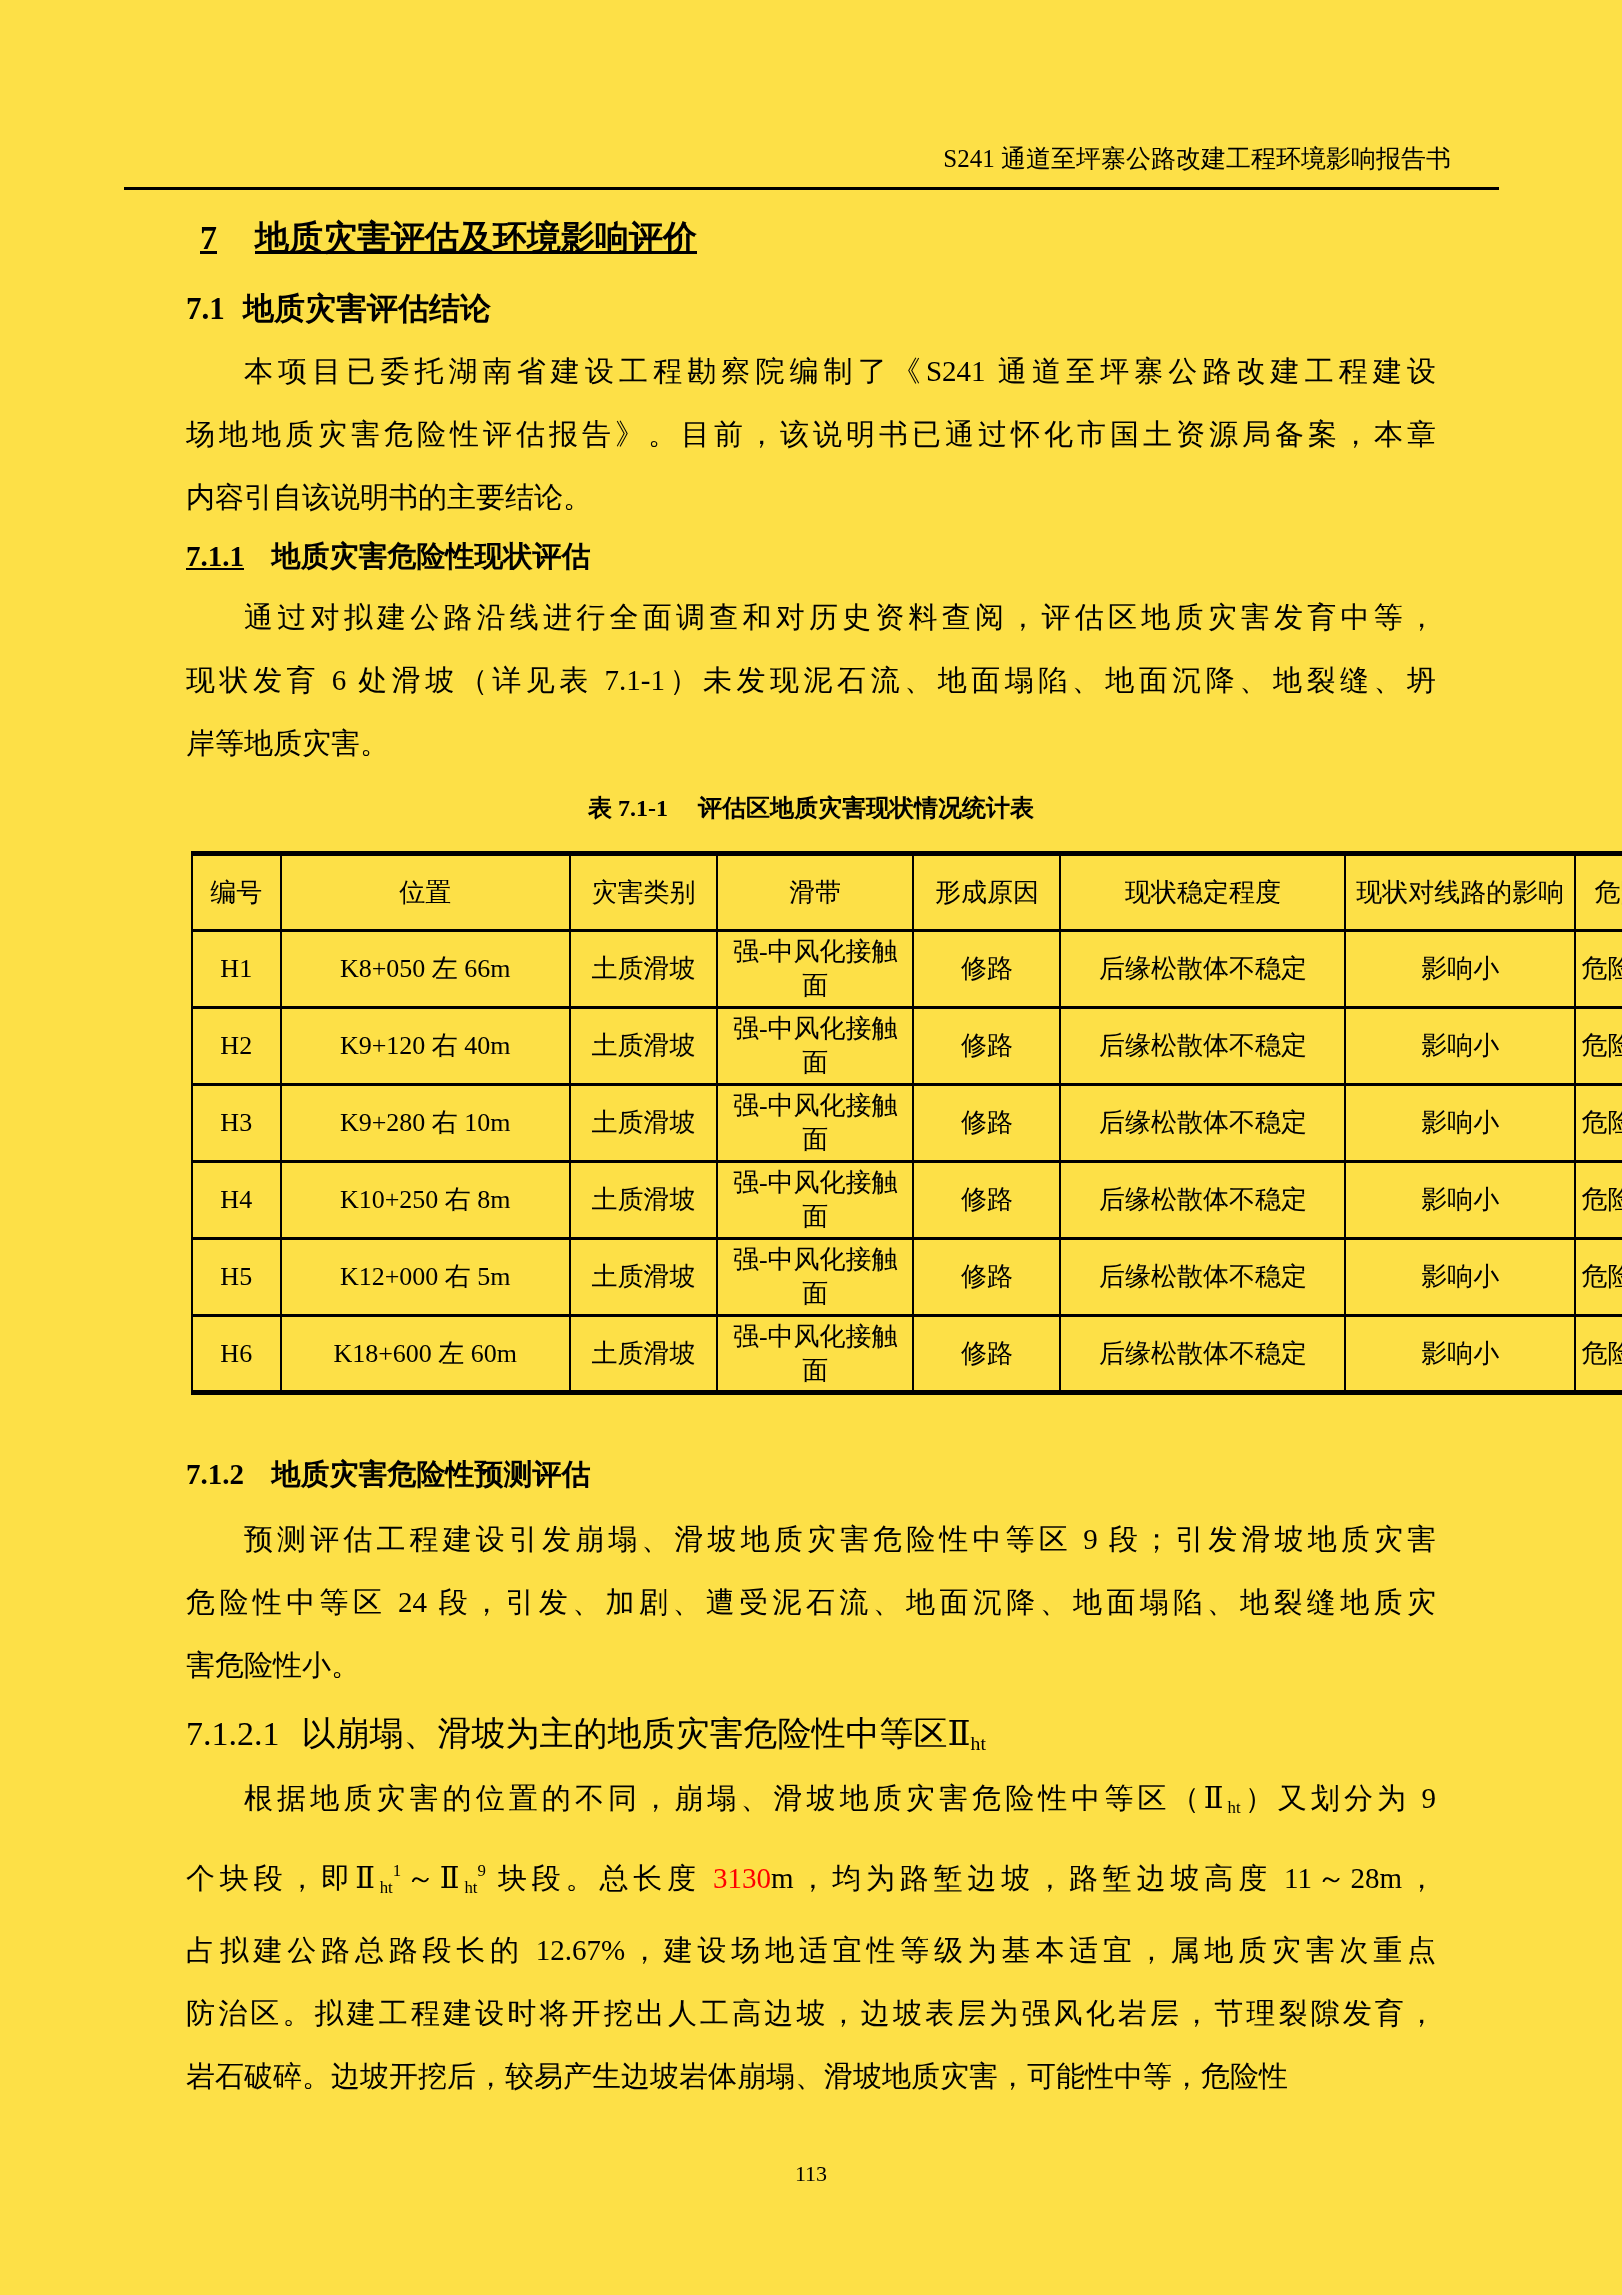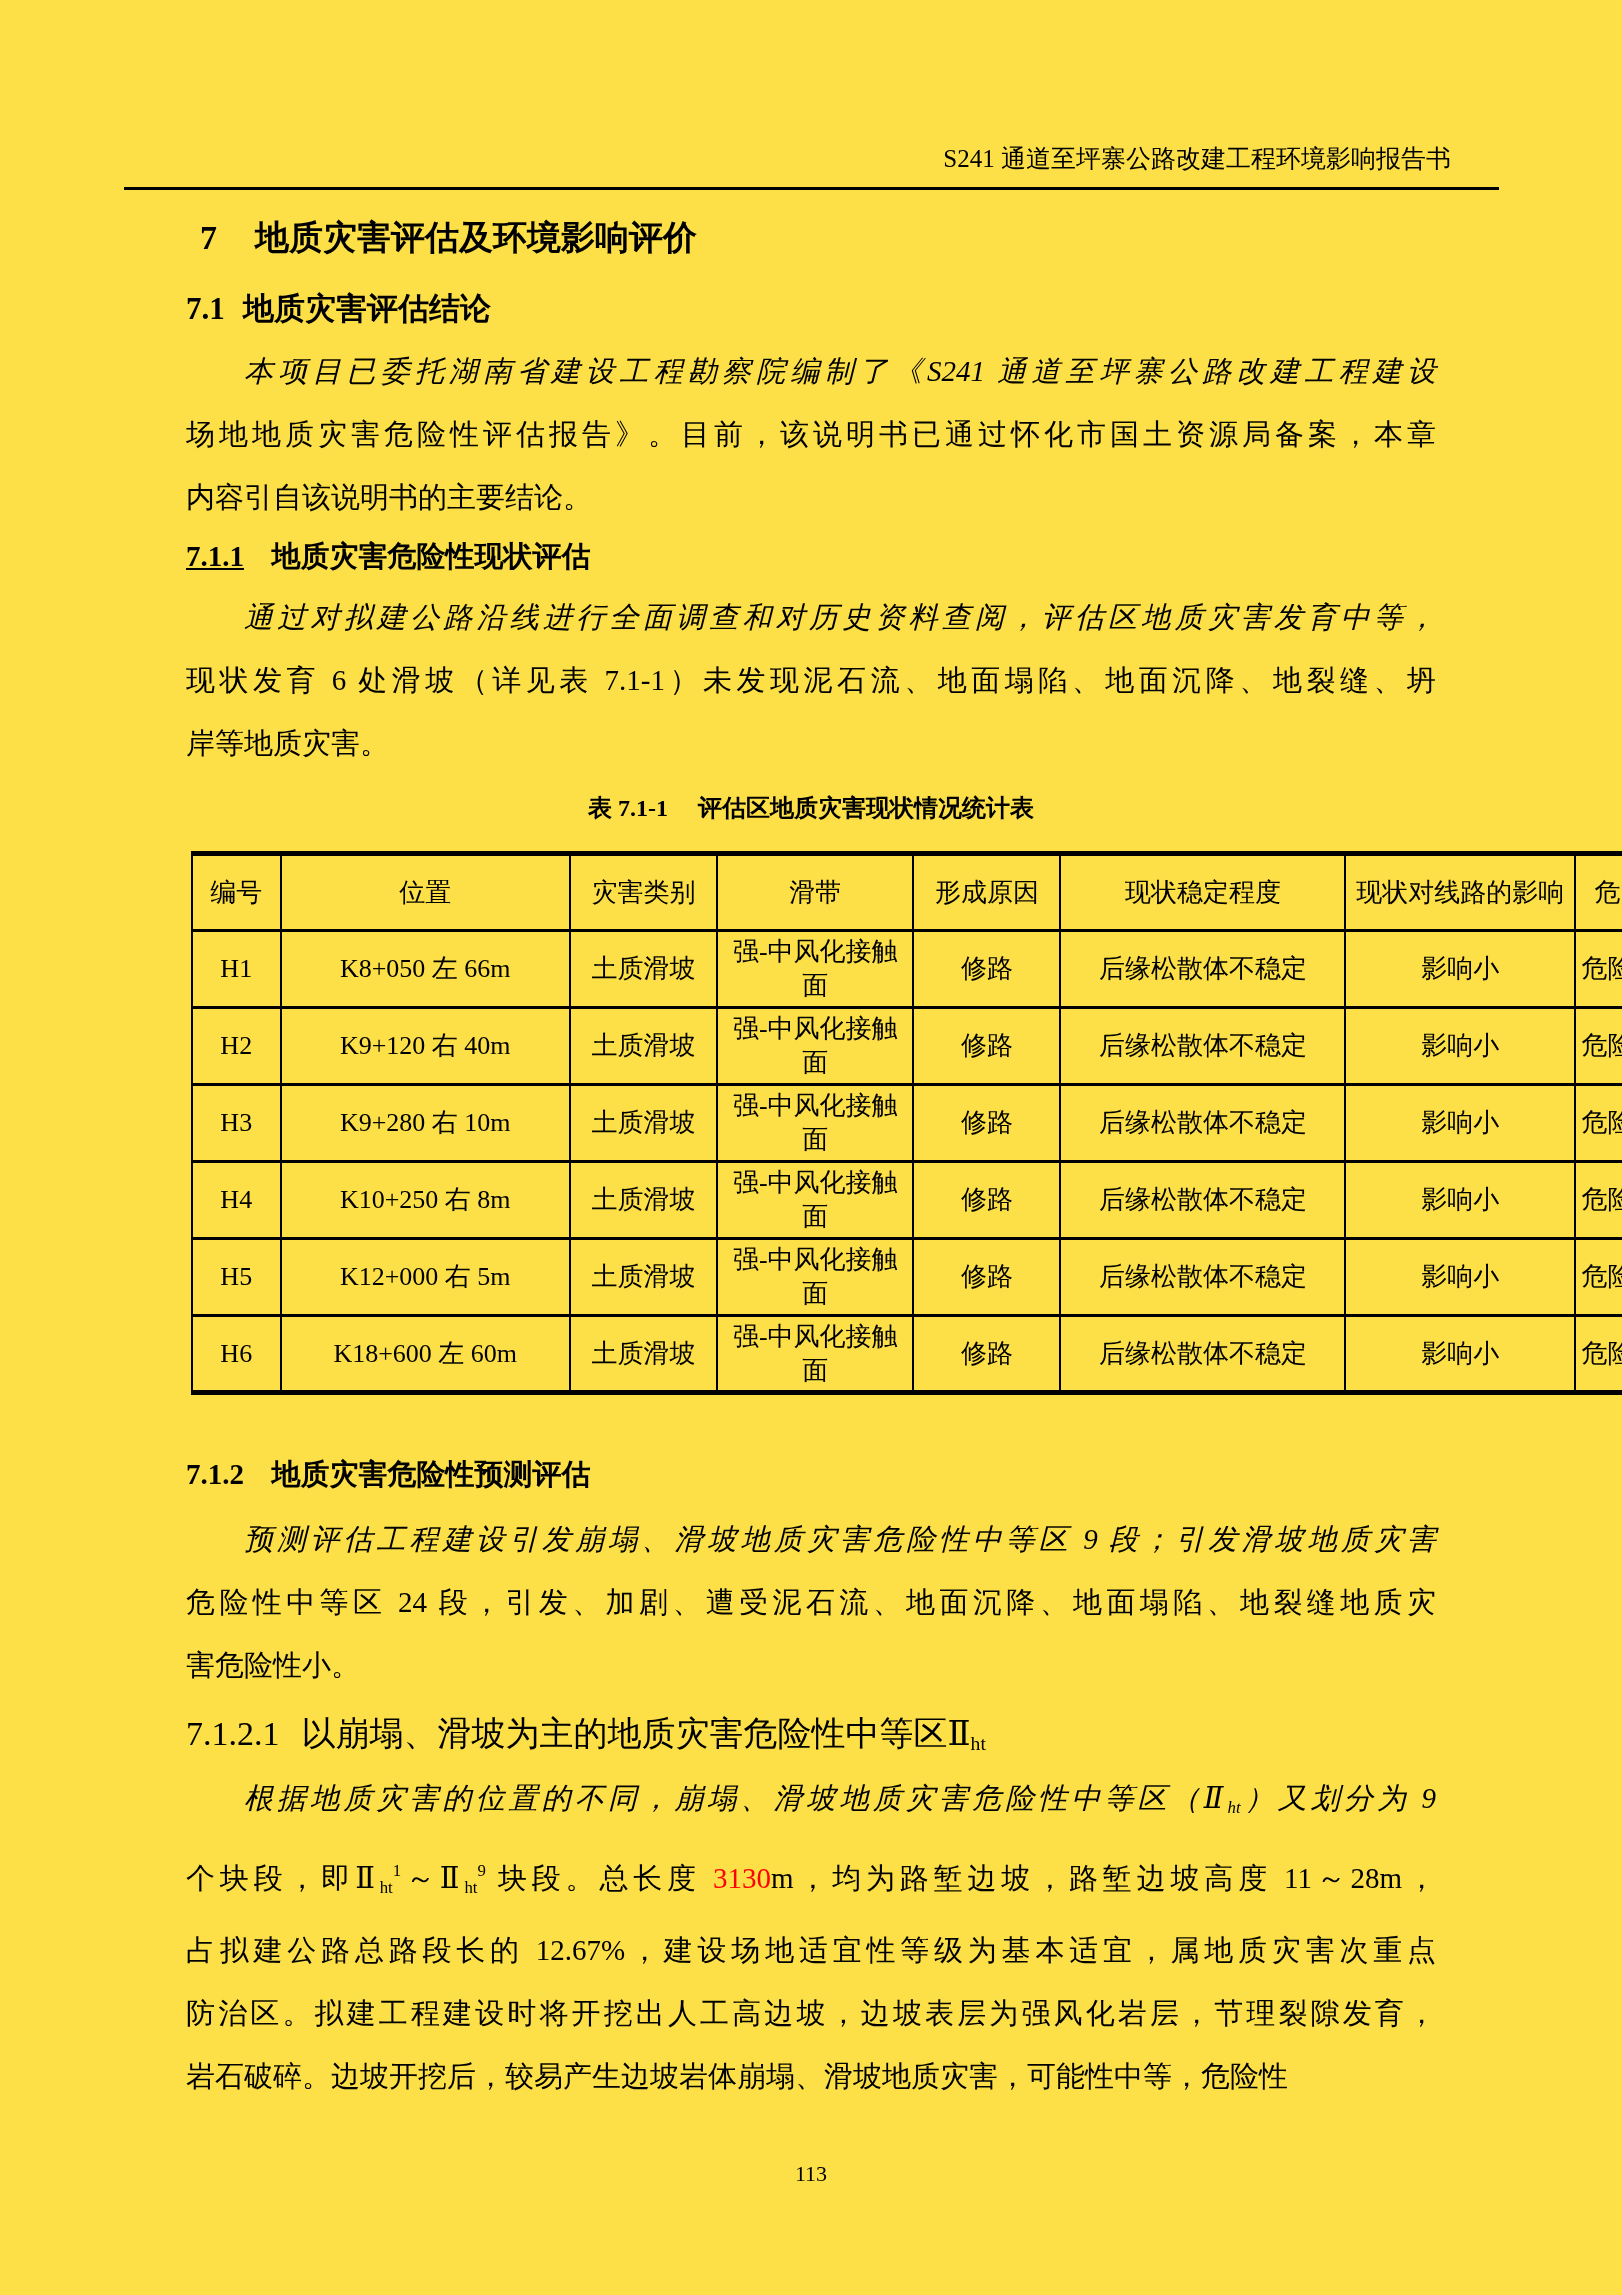--- a/index.html
+++ b/index.html
@@ -15,41 +15,41 @@
   
   .doc-header{
     position:absolute; top:140px; left:124px; right:171px;
     text-align:right; font-size:25px; line-height:38px;
   }
   .header-rule{
     position:absolute; top:187px; left:124px; right:123px;
     height:3.3px; background:#000000;
   }
   
-  .h-chapter{position:absolute; top:216px; left:200px; font-size:34px; font-weight:bold; line-height:44px;}
+  .h-chapter{position:absolute; top:216px; left:200px; font-size:34px; font-weight:bold; line-height:44px;text-decoration:underline;}
   .h-chapter .h-num{margin-right:38px;}
   .h-s71{position:absolute; top:288px; left:186px; font-size:31px; font-weight:bold; line-height:41px;}
   .h-s71 .h-num{margin-right:18.3px;}
   .h-s711{position:absolute; top:537px; left:186px; font-size:29px; font-weight:bold; line-height:39px;}
   .h-s711 .h-num{margin-right:27.5px;text-decoration:underline;}
   .h-s712{position:absolute; top:1455px; left:186px; font-size:29px; font-weight:bold; line-height:39px;}
   .h-s712 .h-num{margin-right:27.5px;}
   .h-s7121{position:absolute; top:1714px; left:186px; font-size:34px; font-weight:normal; line-height:39px;}
   .h-s7121 .h-num{margin-right:22px;}
   sub{font-size:58%; vertical-align:-5.2px;}
   sup{font-size:58%; vertical-align:11.8px;}
   
   .para{position:absolute; left:186px; width:1250px; font-size:29px; line-height:63px;}
   .para-1{top:340px;}
   .para-2{top:586px;}
   .para-3{top:1508px;}
   .para-4{top:1767px;}
   .line{white-space:nowrap; text-align:justify; text-align-last:justify;}
   .line-last{text-align-last:left;}
-  .line-first{text-indent:58px;font-style:italic;}
+  .line-first{text-indent:58px;}
   
   .table-title{
     position:absolute; top:789px; left:186px; width:1250px;
     text-align:center; font-size:24px; font-weight:bold; line-height:39px;
   }
   .table-title .tt-prefix{margin-right:30px;}
   .geo-table{
     position:absolute; top:851px; left:191px; width:1502px;
     border-collapse:collapse; table-layout:fixed;
     border-top:5.9px solid #000; border-bottom:5.9px solid #000;

